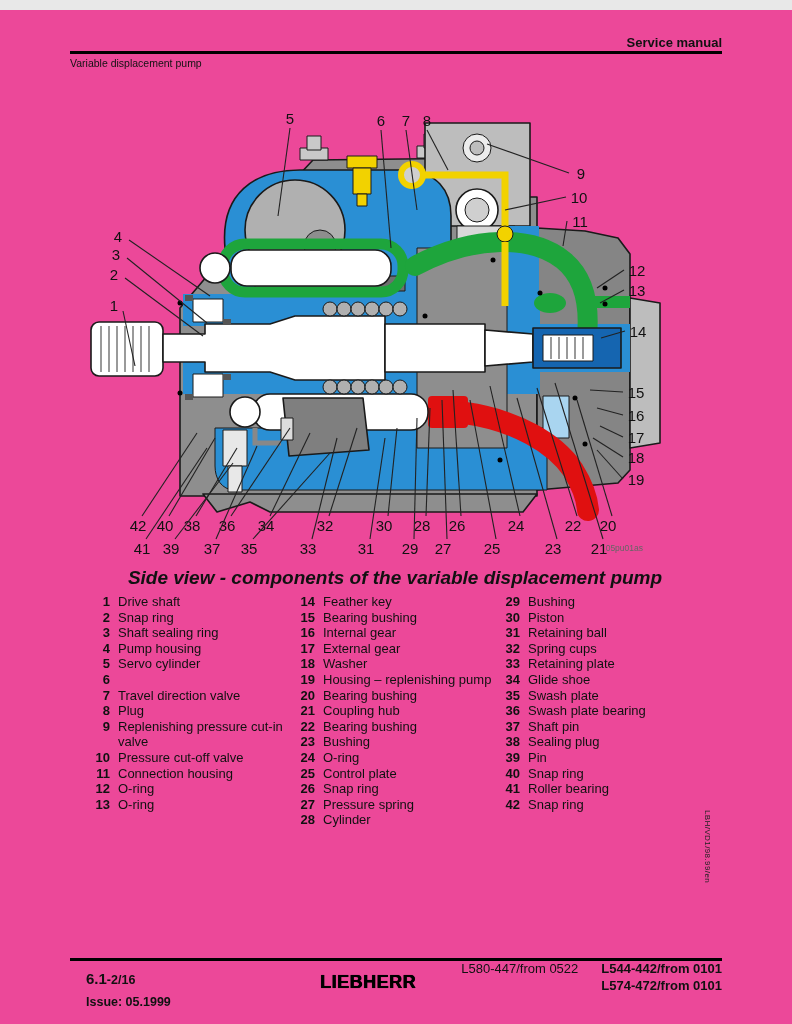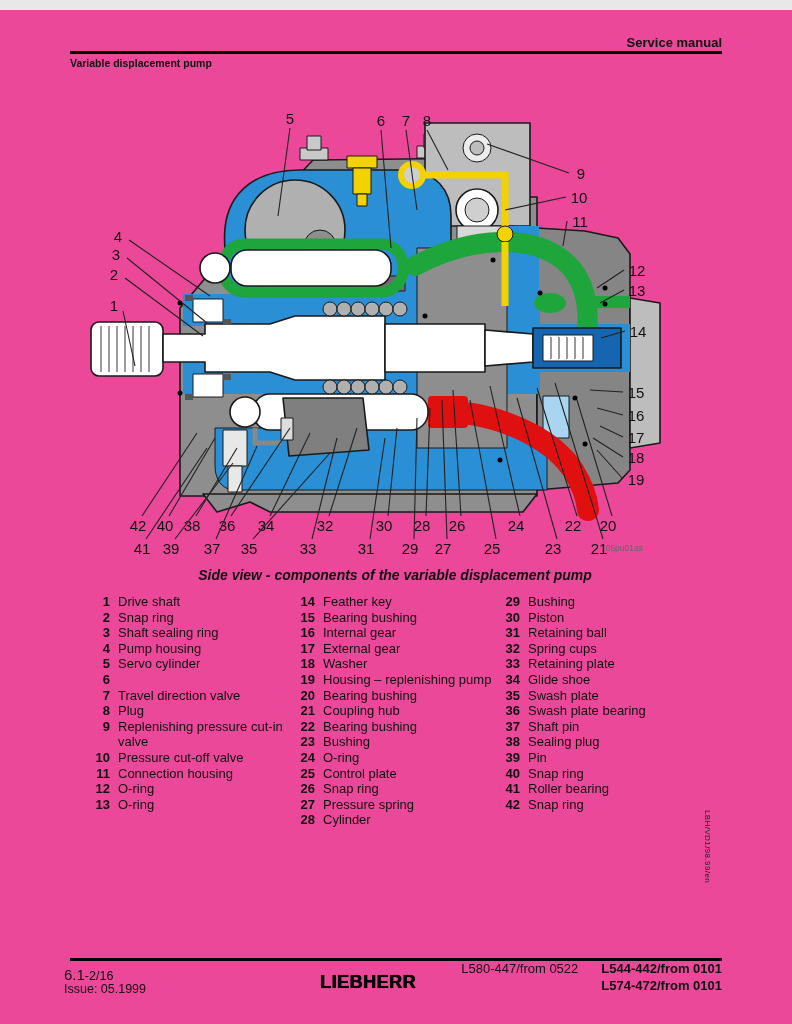--- a/index.html
+++ b/index.html
@@ -1,49 +1,49 @@
 <!DOCTYPE html>
 <html style="--c-housing: #8e8e8e; --c-housing2: #858585; --c-light: #bdbdbd; --c-servo: #b0b0b0; --c-fluid: #2a8fd4; --c-fluidlight: #a9d5f0; --c-suction: #1ea53c; --c-pressure: #e01010; --c-plug: #f2d200; --c-white: #ffffff; --c-hub: #1565b0;"><head>
 <meta charset="utf-8">
 <style>
   html,body{margin:0;padding:0;background:#e8e8e8;}
   .page{position:relative;width:792px;height:1024px;background:#ec4899;margin:10px auto;
         font-family:"Liberation Sans",sans-serif;color:#111;overflow:hidden;}
   
   .hdr-right{position:absolute;top:25px;right:70px;font-size:13px;font-weight:bold;}
   .hdr-rule{position:absolute;top:41px;left:70px;right:70px;height:3px;background:#000;}
-  .hdr-left{position:absolute;top:47px;left:70px;font-size:10.5px;font-weight:bold;}
+  .hdr-left{position:absolute;top:47px;left:70px;font-size:10.5px;}
   
   .diagram{position:absolute;left:85px;top:88px;width:580px;height:470px;}
   svg .o{stroke:#1a1a1a;stroke-width:1.6;stroke-linejoin:round;}
   svg .o1{stroke:#1a1a1a;stroke-width:1;stroke-linejoin:round;}
   svg .leader{stroke:#222;stroke-width:1.1;fill:none;}
   svg .callout-num{font-family:"Liberation Sans",sans-serif;font-size:15px;fill:#111;
         text-anchor:middle;dominant-baseline:central;}
   svg .figcode{font-family:"Liberation Sans",sans-serif;font-size:8.5px;fill:#666;text-anchor:end;}
   :root{
     --c-housing:#8e8e8e; --c-housing2:#858585; --c-light:#bdbdbd; --c-servo:#b0b0b0;
     --c-fluid:#2a8fd4; --c-fluidlight:#a9d5f0; --c-suction:#1ea53c; --c-pressure:#e01010;
     --c-plug:#f2d200; --c-white:#ffffff; --c-hub:#1565b0;
   }
   
   .caption{position:absolute;left:105px;top:557px;width:580px;text-align:center;
-           font-size:14px;font-style:italic;font-weight:bold;}
+           font-size:19px;font-style:italic;font-weight:bold;}
   
   .parts{position:absolute;left:88px;top:584px;display:grid;grid-template-columns:205px 205px 185px;}
   .pl-col{display:block;}
   .pl-item{display:flex;font-size:13px;line-height:15.6px;}
   .pl-num{width:22px;text-align:right;margin-right:8px;flex:none;font-weight:bold;}
   .pl-label{flex:1;}
   
   .vcode{position:absolute;left:712px;top:800px;font-size:8px;letter-spacing:.4px;
          transform:rotate(90deg);transform-origin:0 0;white-space:nowrap;color:#222;}
   
   .ftr-rule{position:absolute;top:948px;left:70px;right:70px;height:3px;background:#000;}
-  .ftr-left{position:absolute;top:958px;left:64px;font-size:12.5px;font-weight:normal;line-height:13px;}
+  .ftr-left{position:absolute;top:958px;left:86px;font-size:12.5px;font-weight:bold;line-height:22px;}
   .ftr-left .big{font-size:15px;}
   .logo{position:absolute;top:962px;left:320px;font-size:18px;font-weight:900;
         letter-spacing:.5px;color:#000;text-shadow:0 0 .7px #000,.4px 0 0 #000;}
   .ftr-right{position:absolute;top:951px;right:70px;text-align:right;font-size:13px;
              font-weight:bold;line-height:16.5px;}
   .ftr-right .row1{display:flex;gap:23px;justify-content:flex-end;}
   .ftr-right .light{font-weight:normal;}
 </style>
 </head>
 <body>

